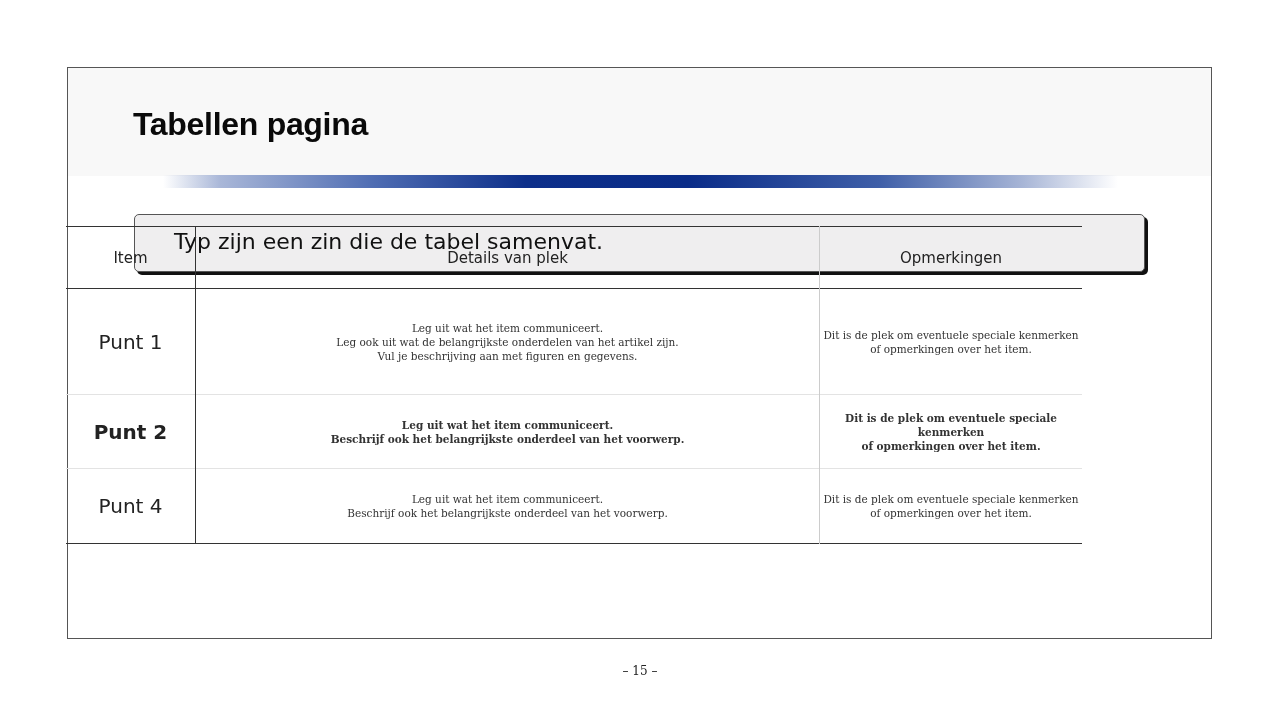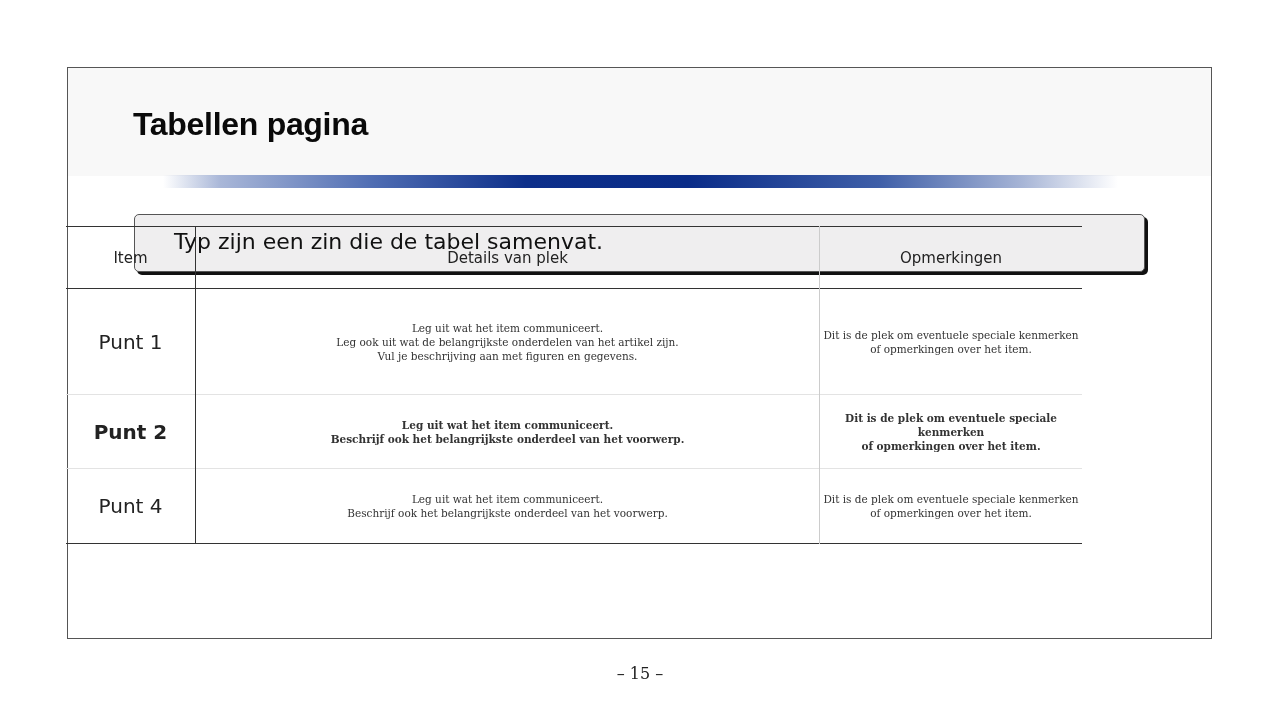--- a/index.html
+++ b/index.html
@@ -48,21 +48,21 @@
   .tbl tbody td.item { font-family: "DejaVu Sans", sans-serif; font-size: 20px; color: #222; }
   .tbl tbody td.txt {
     font-family: "DejaVu Serif", serif; font-size: 10.5px; line-height: 14px; color: #333;
   }
   .row1 { height: 106px; }
   .row2 { height: 74px; font-weight: bold; }
   .row3 { height: 75px; }
   .line { display: block; }
   .page-num {
     position: absolute; left: 0; width: 1280px; top: 664px; text-align: center;
-    font-family: "DejaVu Serif", serif; font-size: 16px; color: #222;
+    font-family: "DejaVu Serif", serif; font-size: 12px; color: #222;
   }
 </style>
 </head>
 <body>
 
 <div class="slide">
   <div class="header-band"></div>
   <h1 class="title">Tabellen pagina</h1>
   <div class="title-bar"></div>
 

